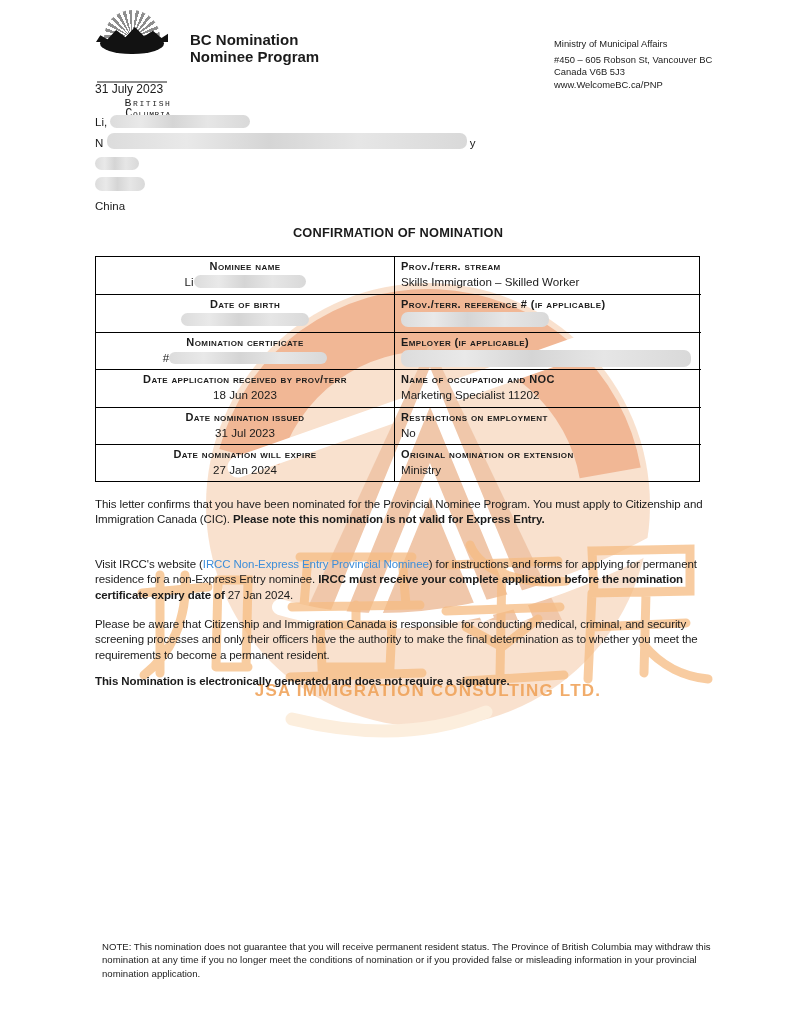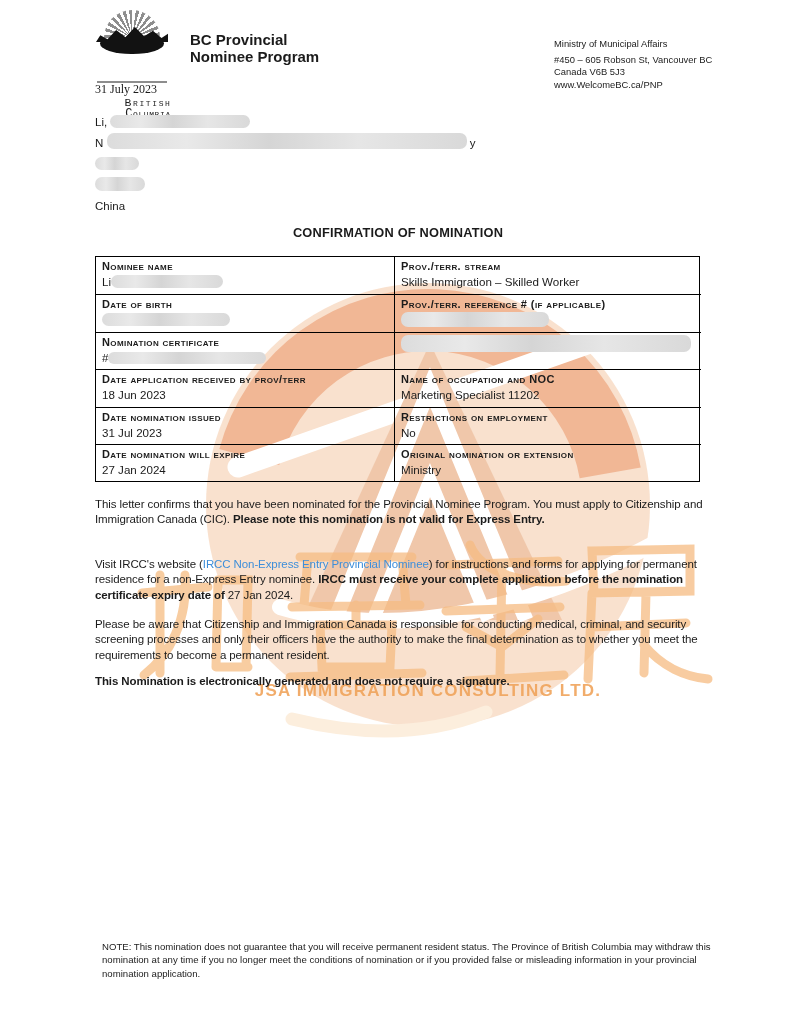--- a/index.html
+++ b/index.html
@@ -21,35 +21,35 @@
        border-radius:3px 3px 60% 60% / 3px 3px 100% 100%;}
   .bc-cap{position:absolute;left:16px;width:74px;text-align:center;font-family:Liberation Mono, monospace;
        color:#1e1e1e;margin-top:40px;}
   .bc-cap1{top:46px;font-size:11.5px;letter-spacing:1.6px;}
   .bc-cap2{top:57px;font-size:12px;letter-spacing:0.6px;text-align:center;}
   .bc-rule{position:absolute;left:2px;top:71px;width:70px;height:2px;background:#8d8d8d;}
 
   .prog-title{left:190px;top:31px;font-size:15px;font-weight:bold;line-height:17px;}
   .ministry{left:512px;top:38px;font-size:9.4px;line-height:12.6px;color:#222;margin-left:42px;}
   .ministry .m1{margin-bottom:3px;}
-  .letter-date{left:95px;top:82px;font-size:12px;font-family:Liberation Serif, serif;}
+  .letter-date{left:95px;top:82px;font-size:12px;}
 
   
   .recipient{left:95px;top:112px;font-size:11.5px;line-height:21px;}
   .redact{display:inline-block;vertical-align:-2px;border-radius:7px;
           background:linear-gradient(90deg,#dcdcdc 0%,#e9e9e9 22%,#d5d5d5 45%,#e6e6e6 70%,#d9d9d9 100%);}
 
   
   .cot-title{left:95px;top:225px;width:606px;text-align:center;font-size:12.8px;font-weight:bold;letter-spacing:.2px;}
 
   
   .cot-table{left:95px;top:256px;width:605px;display:grid;grid-template-columns:299px 306px;
              grid-auto-rows:37.4px;border:1.6px solid #000;box-sizing:border-box;background:transparent;}
   .cell{box-sizing:border-box;padding:2px 6px 0 6px;overflow:visible;}
-  .cell.cl{border-right:1.4px solid #000;}
+  .cell.cl{border-right:1.4px solid #000;text-align:center;}
   .cell.bt{border-top:1.4px solid #000;}
   .lbl{font-size:11px;font-weight:bold;font-variant:small-caps;letter-spacing:.4px;line-height:15px;}
   .val{font-size:11.6px;line-height:16px;}
 
   
   .para{left:95px;width:614px;font-size:11.5px;line-height:15.3px;letter-spacing:-0.1px;}
   .p1{top:497px;} .p2{top:557px;} .p3{top:617px;} .p4{top:674px;font-weight:bold;}
   .para b{letter-spacing:-0.1px;}
   .lnk{color:#3e8ed9;text-decoration:none;cursor:pointer;}
   .note{left:102px;top:940px;width:618px;font-size:9.6px;line-height:13.4px;color:#222;}
@@ -81,21 +81,21 @@
   <div class="abs bc-logo z1">
     <div class="sun"></div>
     <div class="mtn"></div>
     <div class="crest-base"></div>
     <div class="bc-cap bc-cap1" style="font-variant:small-caps;">British</div>
     <div class="bc-cap bc-cap2" style="font-variant:small-caps;">Columbia</div>
     <div class="bc-rule"></div>
   </div>
 
   <div class="abs prog-title z1">
-    <div>BC Provincial</div>
+    <div>BC Nomination</div>
     <div>Nominee Program</div>
   </div>
 
   <div class="abs ministry z1">
     <div class="m1">Ministry of Municipal Affairs</div>
     <div>#450 – 605 Robson St, Vancouver BC</div>
     <div>Canada V6B 5J3</div>
     <div>www.WelcomeBC.ca/PNP</div>
   </div>
 
@@ -140,20 +140,21 @@
     <div class="cell bt">
       <div class="lbl">Prov./terr. reference # (if applicable)</div>
       <div class="val"><span class="redact" style="width:148px;height:15px;"></span></div>
     </div>
 
     <div class="cell cl bt">
       <div class="lbl">Nomination certificate</div>
       <div class="val"><span>#</span><span class="redact" style="width:158px;height:12px;"></span></div>
     </div>
     <div class="cell bt">
+      <div class="lbl">Employer (if applicable)</div>
       <div class="val"><span class="redact" style="width:290px;height:17px;"></span></div>
     </div>
 
     <div class="cell cl bt">
       <div class="lbl">Date application received by prov/terr</div>
       <div class="val">18 Jun 2023</div>
     </div>
     <div class="cell bt">
       <div class="lbl">Name of occupation and NOC</div>
       <div class="val">Marketing Specialist 11202</div>

